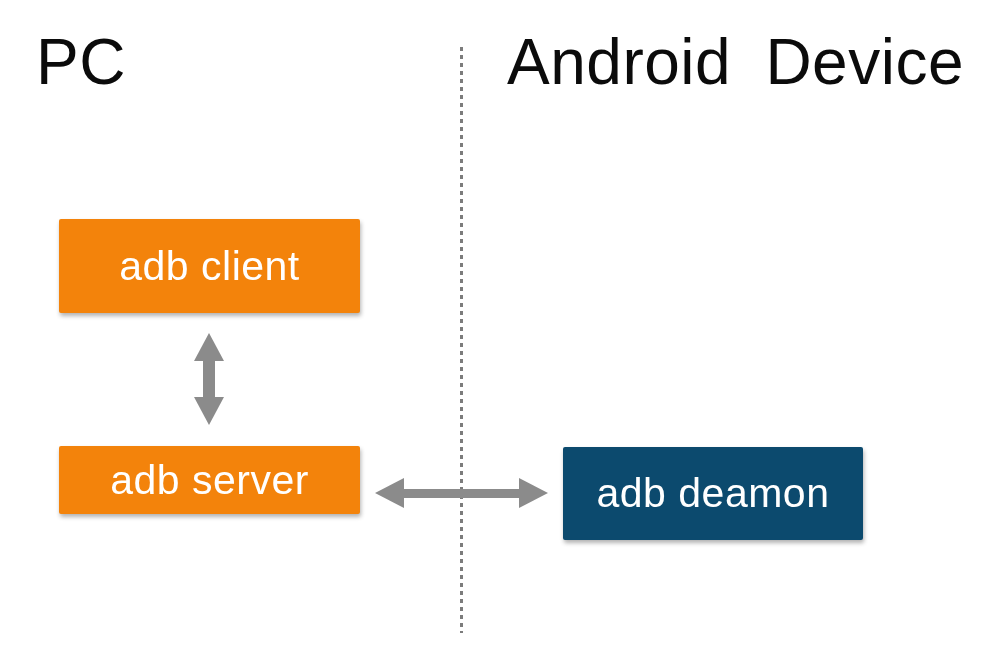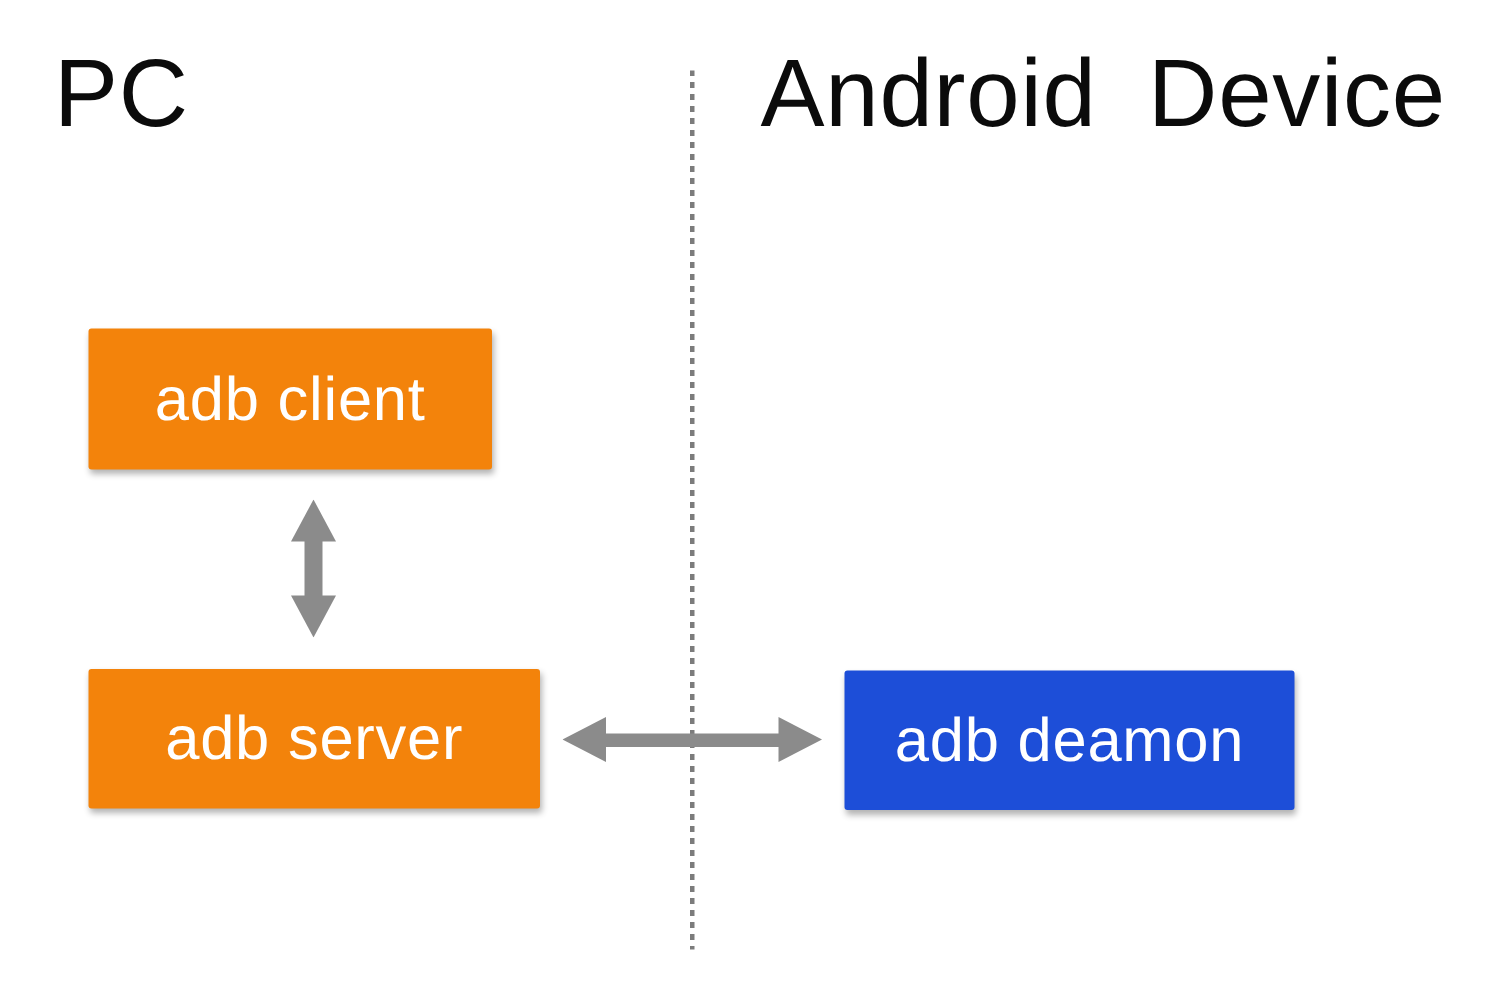--- a/index.html
+++ b/index.html
@@ -53,22 +53,22 @@
     border-radius: 2px;
     box-shadow: 1px 3px 4px rgba(0,0,0,0.30);
   }
   .node .node-label {
     color: #ffffff;
     font-size: 41px;
     font-weight: 300;
     letter-spacing: 0.5px;
     white-space: nowrap;
   }
-  .node-client { left: 59px;  top: 219px; width: 269px; height: 94px; }
-  .node-server { left: 59px;  top: 446px; width: 301px; height: 93px; }
+  .node-client { left: 59px;  top: 219px; width: 301px; height: 94px; }
+  .node-server { left: 59px;  top: 446px; width: 301px; height: 68px; }
   .node-daemon { left: 563px; top: 447px; width: 300px; height: 93px; }
 
   .arrow-svg { position: absolute; display: block; }
   .arrow-v { left: 192px; top: 333px; }
   .arrow-h { left: 375px; top: 477px; }
   .arrow-fill { fill: var(--arrow); }
 </style>
 </head>
 <body>
 
@@ -81,21 +81,21 @@
   <div class="divider"></div>
 
   <div class="node node-client" style="background-color: rgb(243, 131, 11);">
     <span class="node-label">adb client</span>
   </div>
 
   <div class="node node-server" style="background-color: rgb(243, 131, 11);">
     <span class="node-label">adb server</span>
   </div>
 
-  <div class="node node-daemon" style="background-color: #1d4ed8;">
+  <div class="node node-daemon" style="background-color: #0c4a6e;">
     <span class="node-label">adb deamon</span>
   </div>
 
   <svg class="arrow-svg arrow-v" width="34" height="92" viewBox="0 0 34 92" aria-hidden="true">
     <polygon class="arrow-fill" points="17,0 32,28 2,28"></polygon>
     <rect class="arrow-fill" x="11" y="26" width="12" height="40"></rect>
     <polygon class="arrow-fill" points="17,92 32,64 2,64"></polygon>
   </svg>
 
   <svg class="arrow-svg arrow-h" width="173" height="32" viewBox="0 0 173 32" aria-hidden="true">

